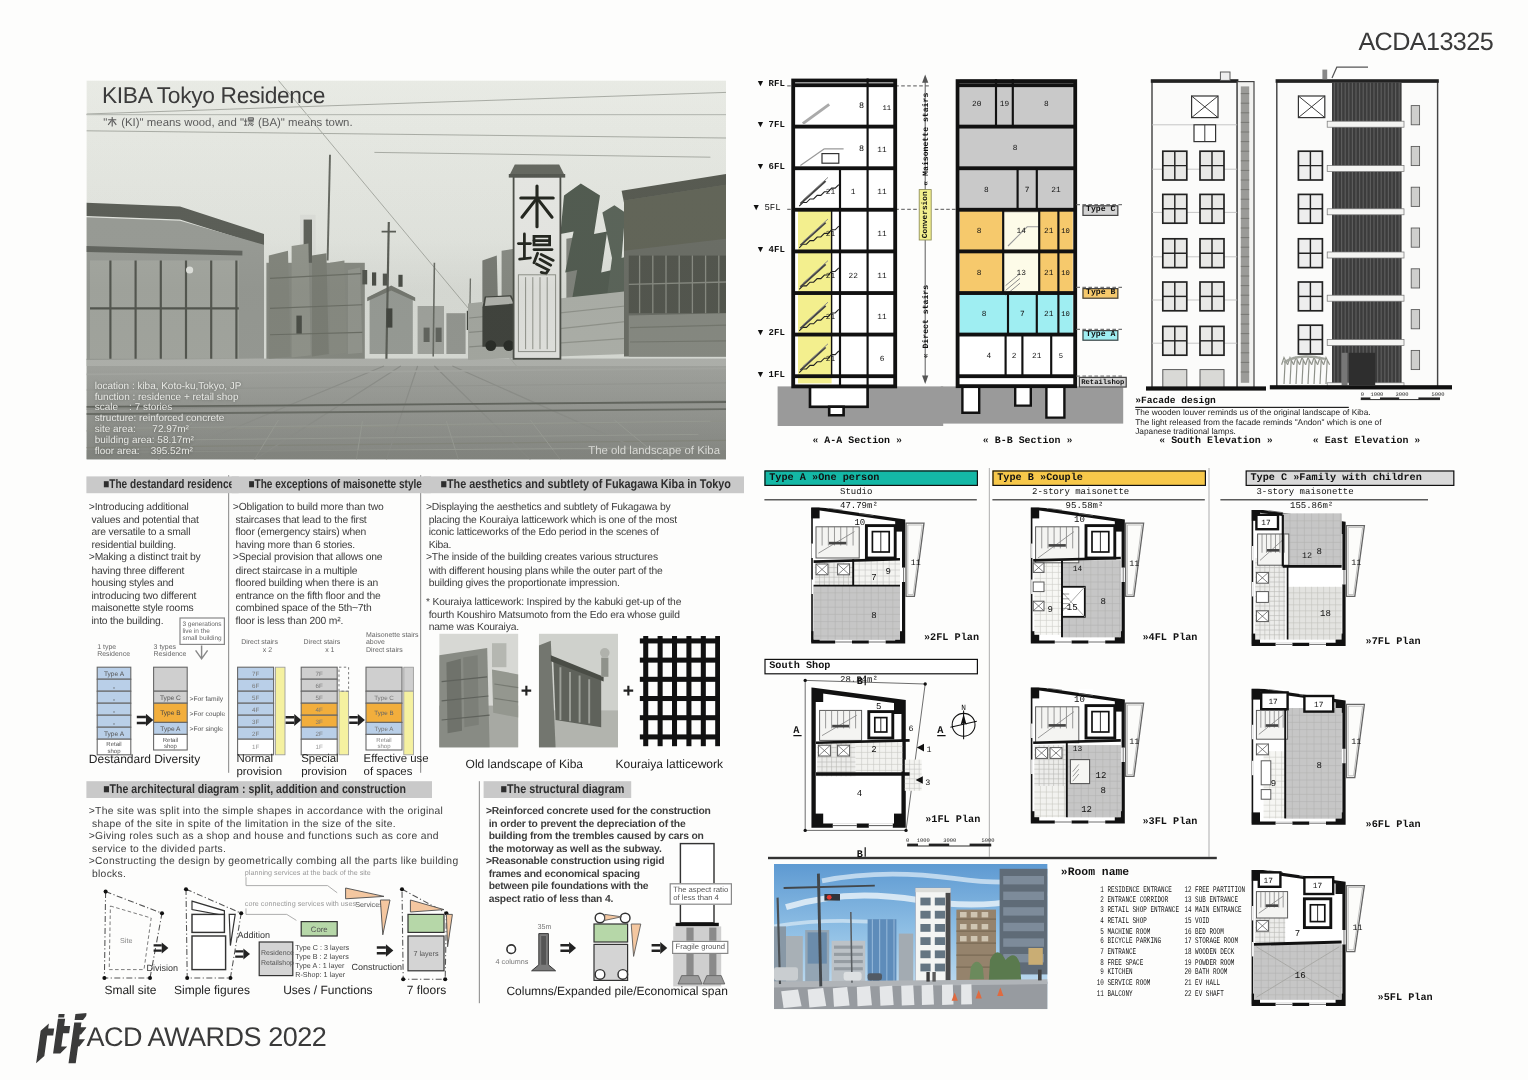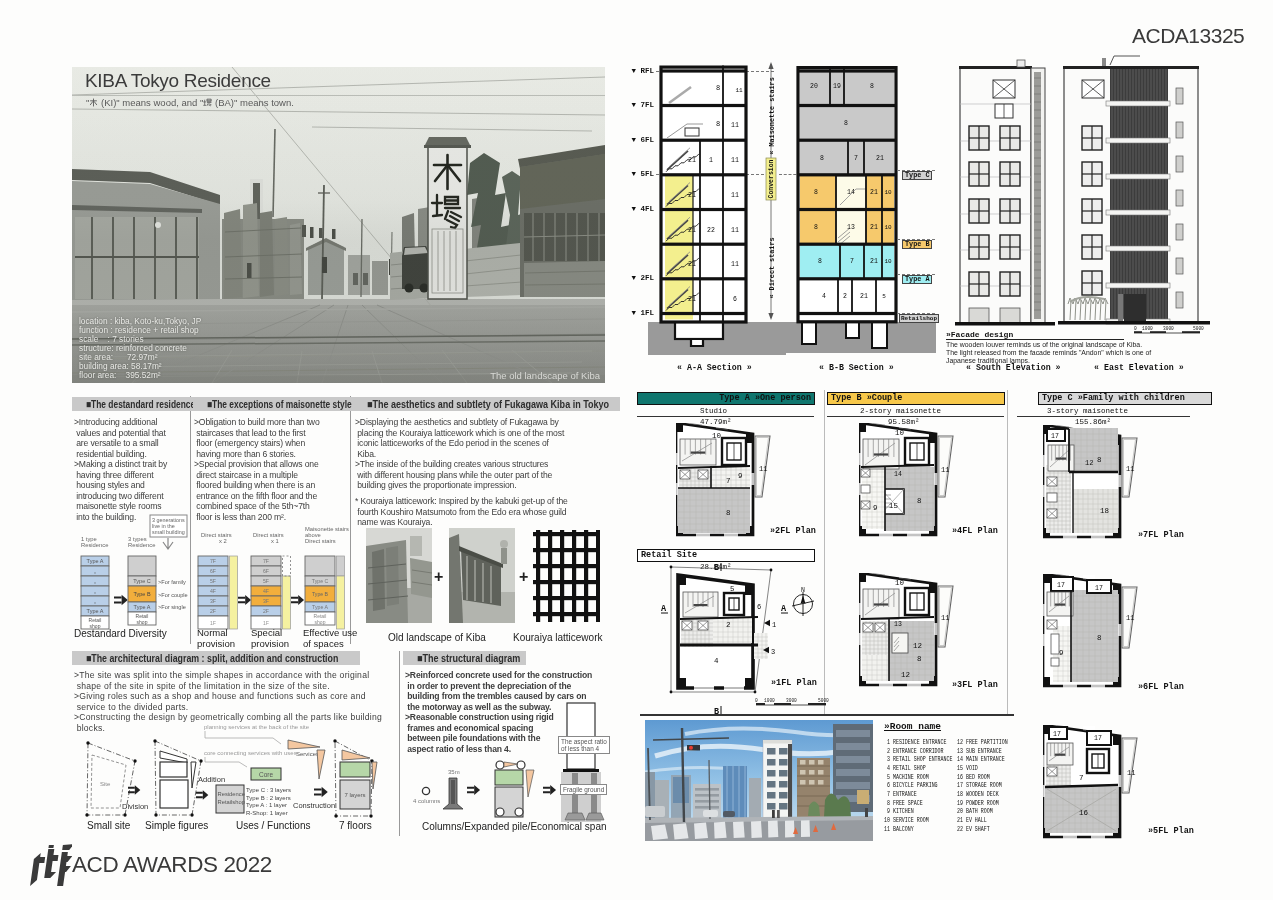--- a/index.html
+++ b/index.html
@@ -234,21 +234,21 @@
 site area:      72.97m²
 building area: 58.17m²
 floor area:    395.52m²</div>
 
 <div class="abs" style="left:455px;top:370px;width:145px;text-align:right;font-size:9.5px;color:#d8d9d5;">The old landscape of Kiba</div>
 
 <div class="abs mono" style="left:0;top:0;">
 <div class="abs" style="left:628px;top:66.5px;width:26px;font-size:7.5px;font-weight:bold;color:#111;text-align:right;">▼ RFL</div>
 <div class="abs" style="left:628px;top:101.0px;width:26px;font-size:7.5px;font-weight:bold;color:#111;text-align:right;">▼ 7FL</div>
 <div class="abs" style="left:628px;top:135.7px;width:26px;font-size:7.5px;font-weight:bold;color:#111;text-align:right;">▼ 6FL</div>
-<div class="abs" style="left:628px;top:170.3px;width:26px;font-size:7.5px;font-weight:bold;color:#111;text-align:right;">▼ 5FL</div>
+<div class="abs" style="left:628px;top:170.3px;width:26px;font-size:7.5px;font-weight:normal;color:#111;">▼ 5FL</div>
 <div class="abs" style="left:628px;top:205.0px;width:26px;font-size:7.5px;font-weight:bold;color:#111;text-align:right;">▼ 4FL</div>
 <div class="abs" style="left:628px;top:239.7px;width:26px;font-size:7.5px;font-weight:bold;color:#111;text-align:left;margin-left:36px;">▼ 3FL</div>
 <div class="abs" style="left:628px;top:274.3px;width:26px;font-size:7.5px;font-weight:bold;color:#111;text-align:right;">▼ 2FL</div>
 <div class="abs" style="left:628px;top:309.0px;width:26px;font-size:7.5px;font-weight:bold;color:#111;text-align:right;">▼ 1FL</div>
 </div>
 
 <div class="abs" style="left:656px;top:70.5px;width:118px;border-top:1px dashed #777;"></div>
 <div class="abs" style="left:656px;top:174.3px;width:118px;border-top:1px dashed #777;"></div>
 <div class="abs" style="left:779px;top:174.3px;width:22px;border-top:1px dashed #777;"></div>
 
@@ -911,36 +911,36 @@
 <path d="M29,1 L40,0 L36,6 L29,6 Z"></path>
 </g>
 </svg>
 
 <div class="abs" style="left:72px;top:852px;font-size:22.5px;color:#3a3a3a;letter-spacing:-0.4px;">ACD AWARDS 2022</div>
 
 <div class="abs" style="left:824px;top:390px;width:1px;height:324px;background:#bbb;"></div>
 <div class="abs" style="left:1007px;top:390px;width:1px;height:324px;background:#bbb;"></div>
 <div class="abs" style="left:640px;top:714px;width:374px;height:1.6px;background:#333;"></div>
 
-<div class="abs planhdr" style="left:637px;top:392px;width:170px;background:#0f766e;text-align:right;">Type A »One person</div>
+<div class="abs planhdr" style="left:637px;top:392px;width:170px;background:#14b8a6;">Type A »One person</div>
 <div class="abs small-right" style="left:700px;top:407px;width:114px;">Studio</div>
 <div class="abs" style="left:637px;top:416px;width:177px;height:1px;background:#333;"></div>
 <div class="abs small-right" style="left:700px;top:418px;width:114px;">47.79m²</div>
 
 <div class="abs planhdr" style="left:827px;top:392px;width:170px;background:#f7c84a;">Type B »Couple</div>
 <div class="abs small-right" style="left:860px;top:407px;width:142px;">2-story maisonette</div>
 <div class="abs" style="left:827px;top:416px;width:177px;height:1px;background:#333;"></div>
 <div class="abs small-right" style="left:888px;top:418px;width:114px;">95.58m²</div>
 
 <div class="abs planhdr" style="left:1038px;top:392px;width:166px;background:#d9d9d9;">Type C »Family with children</div>
 <div class="abs small-right" style="left:1047px;top:407px;width:142px;">3-story maisonette</div>
 <div class="abs" style="left:1017px;top:416px;width:173px;height:1px;background:#333;"></div>
 <div class="abs small-right" style="left:1075px;top:418px;width:114px;">155.86m²</div>
 
-<div class="abs planhdr" style="left:637px;top:549px;width:170px;background:#fff;">Retail Site</div>
+<div class="abs planhdr" style="left:637px;top:549px;width:170px;background:#fff;">South Shop</div>
 <div class="abs small-right" style="left:700px;top:563px;width:114px;">28.84m²</div>
 
 <svg class="abs" style="left:676px;top:423px" width="96" height="116" viewBox="0 0 96 116">
 <path d="M0,0 L77,11 L77,112 L0,112 Z" fill="#fff"></path>
 <path d="M0,0 L77,11 L77,112 L0,112 Z" fill="none" stroke="#111" stroke-width="2.7"></path>
 <rect x="14" y="-2.2" width="12" height="3.2" fill="#fff"></rect>
 <rect x="40" y="1.2" width="12" height="3.4" fill="#fff"></rect>
 <rect x="20" y="110.3" width="14" height="3.4" fill="#fff"></rect>
 <rect x="48" y="110.3" width="14" height="3.4" fill="#fff"></rect>
 <rect x="-1.7" y="30" width="3.4" height="12" fill="#fff"></rect>
@@ -1731,22 +1731,22 @@
       <path d="M168,112 l2.6,-7 l2.6,7 z"></path>
       <path d="M186,110 l2.6,-7 l2.6,7 z"></path>
     </g>
 
 <rect x="127" y="90" width="2.8" height="8" fill="#3c3c3c"></rect>
 <rect x="132" y="90" width="2.8" height="8" fill="#5a5a5a"></rect>
 <rect x="220" y="88" width="3" height="9" fill="#444"></rect>
 </svg>
 
 <div class="abs mono" style="left:884px;top:721px;">
-<div style="font-size:9.5px;font-weight:bold;color:#111;text-decoration:underline;">»Room name</div>
-<div style="display:flex;margin-top:6px;">
+<div style="font-size:9.5px;font-weight:bold;color:#111;">»Room name</div>
+<div style="display:flex;margin-top:6px;margin-left:30px;">
 <div style="font-size:7.3px;line-height:8.65px;color:#111;white-space:pre;transform:scaleX(0.68);transform-origin:0 0;width:73px;min-width:73px;"> 1 RESIDENCE ENTRANCE
  2 ENTRANCE CORRIDOR
  3 RETAIL SHOP ENTRANCE
  4 RETAIL SHOP
  5 MACHINE ROOM
  6 BICYCLE PARKING
  7 ENTRANCE
  8 FREE SPACE
  9 KITCHEN
 10 SERVICE ROOM

